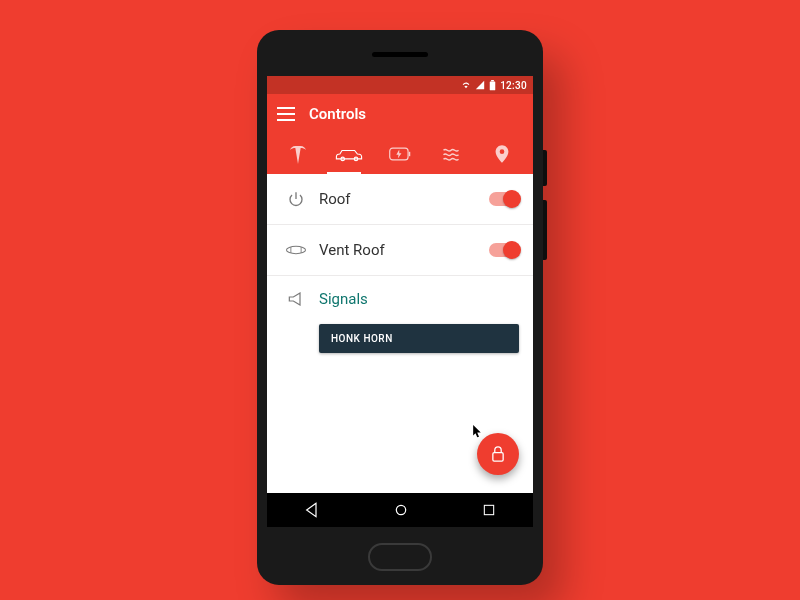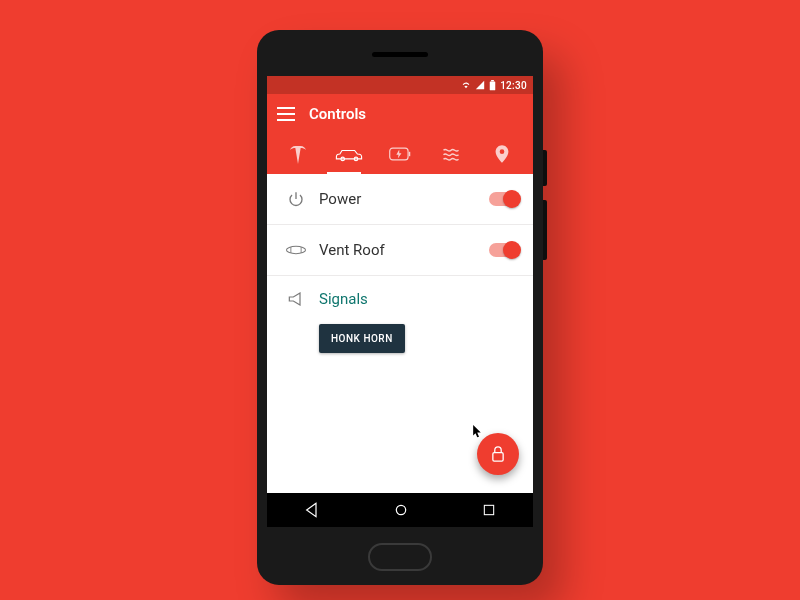--- a/index.html
+++ b/index.html
@@ -158,20 +158,21 @@
     font-size: 15px;
     color: #0f766e;
     padding-left: 8px;
     flex: 1;
   }
   .btn-row {
     display: flex;
     gap: 16px;
     margin-top: 16px;
     padding-left: 38px;
+    flex-direction: column;
   }
   .mbtn {
     background: #1f3340;
     color: #fff;
     font-size: 10px;
     letter-spacing: .5px;
     padding: 9px 12px;
     border-radius: 2px;
     font-weight: 500;
     box-shadow: 0 1px 3px rgba(0,0,0,.3);
@@ -276,21 +277,21 @@
     </div>
 
     <div class="content">
 
       <div class="row">
         <div class="row-icon">
           <svg width="16" height="16" viewBox="0 0 24 24">
               <path fill="none" stroke="#7a7a7a" stroke-width="2" d="M12 2v10M6 6a9 9 0 1012 0"></path>
             </svg>
         </div>
-        <div class="row-label">Power</div>
+        <div class="row-label">Roof</div>
         <div class="toggle"></div>
       </div>
 
       <div class="row">
         <div class="row-icon">
           <svg width="22" height="12" viewBox="0 0 30 14">
               <ellipse cx="15" cy="7" rx="13" ry="5" fill="none" stroke="#7a7a7a" stroke-width="1.4"></ellipse>
               <line x1="8" y1="3" x2="8" y2="11" stroke="#7a7a7a" stroke-width="1.2"></line>
               <line x1="22" y1="3" x2="22" y2="11" stroke="#7a7a7a" stroke-width="1.2"></line>
             </svg>

